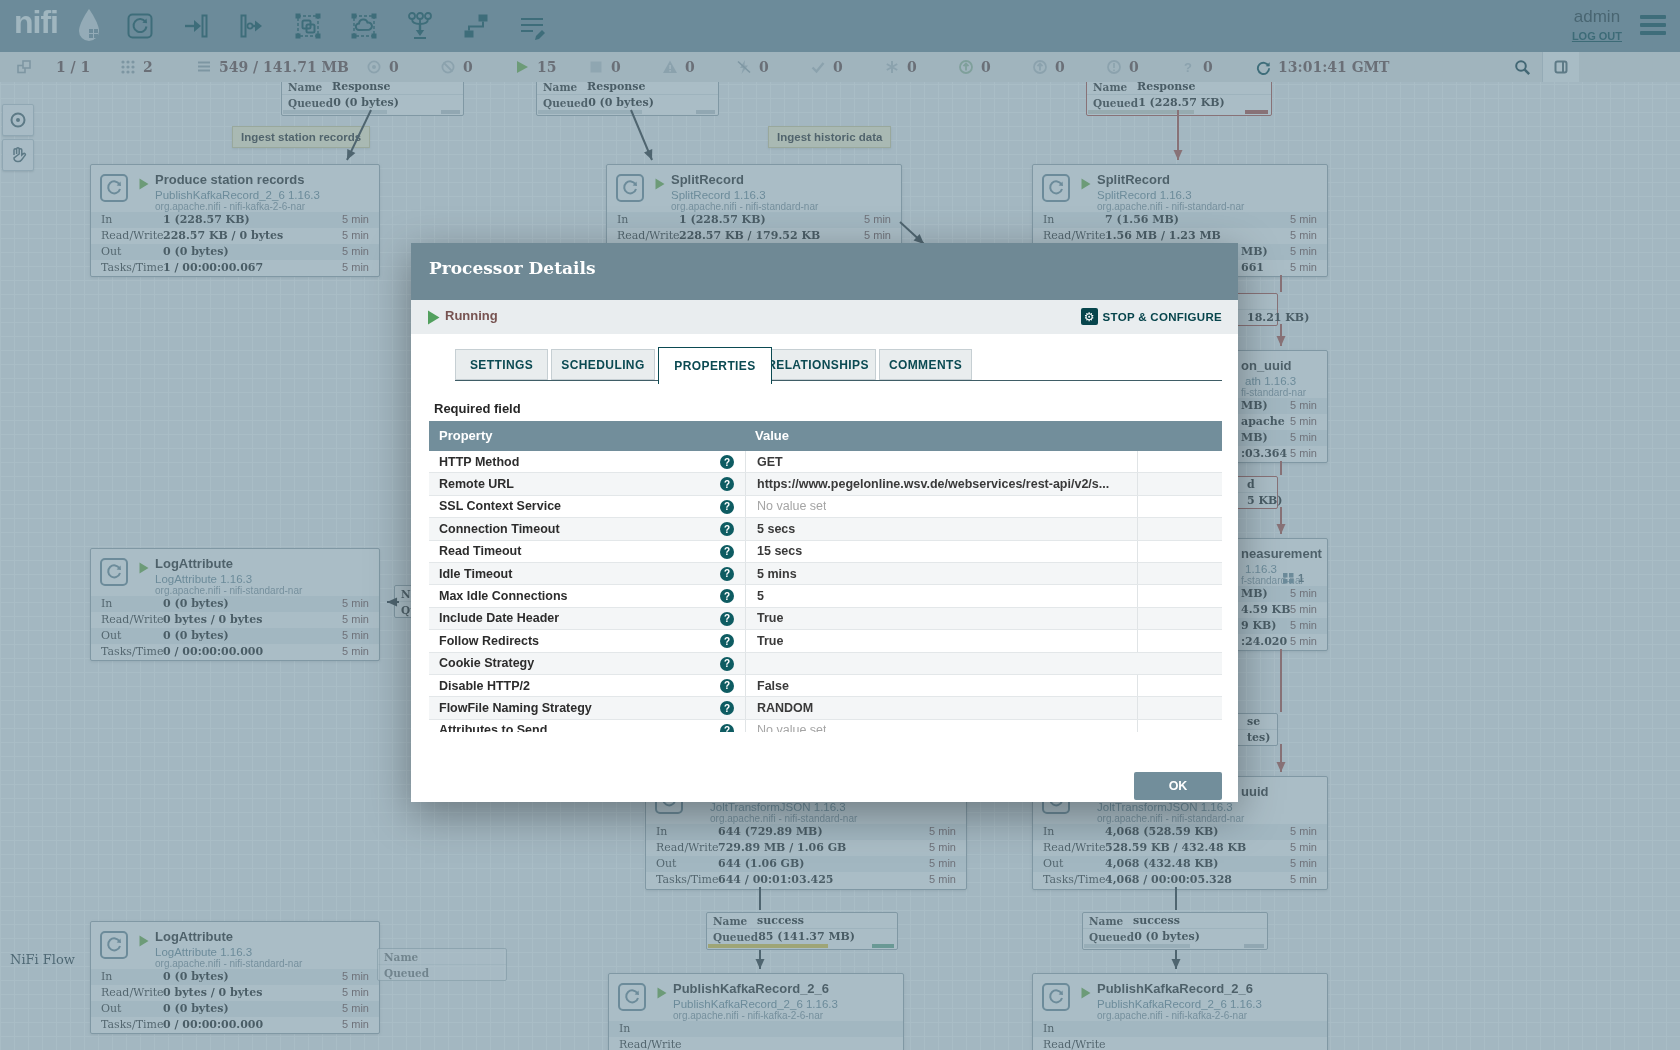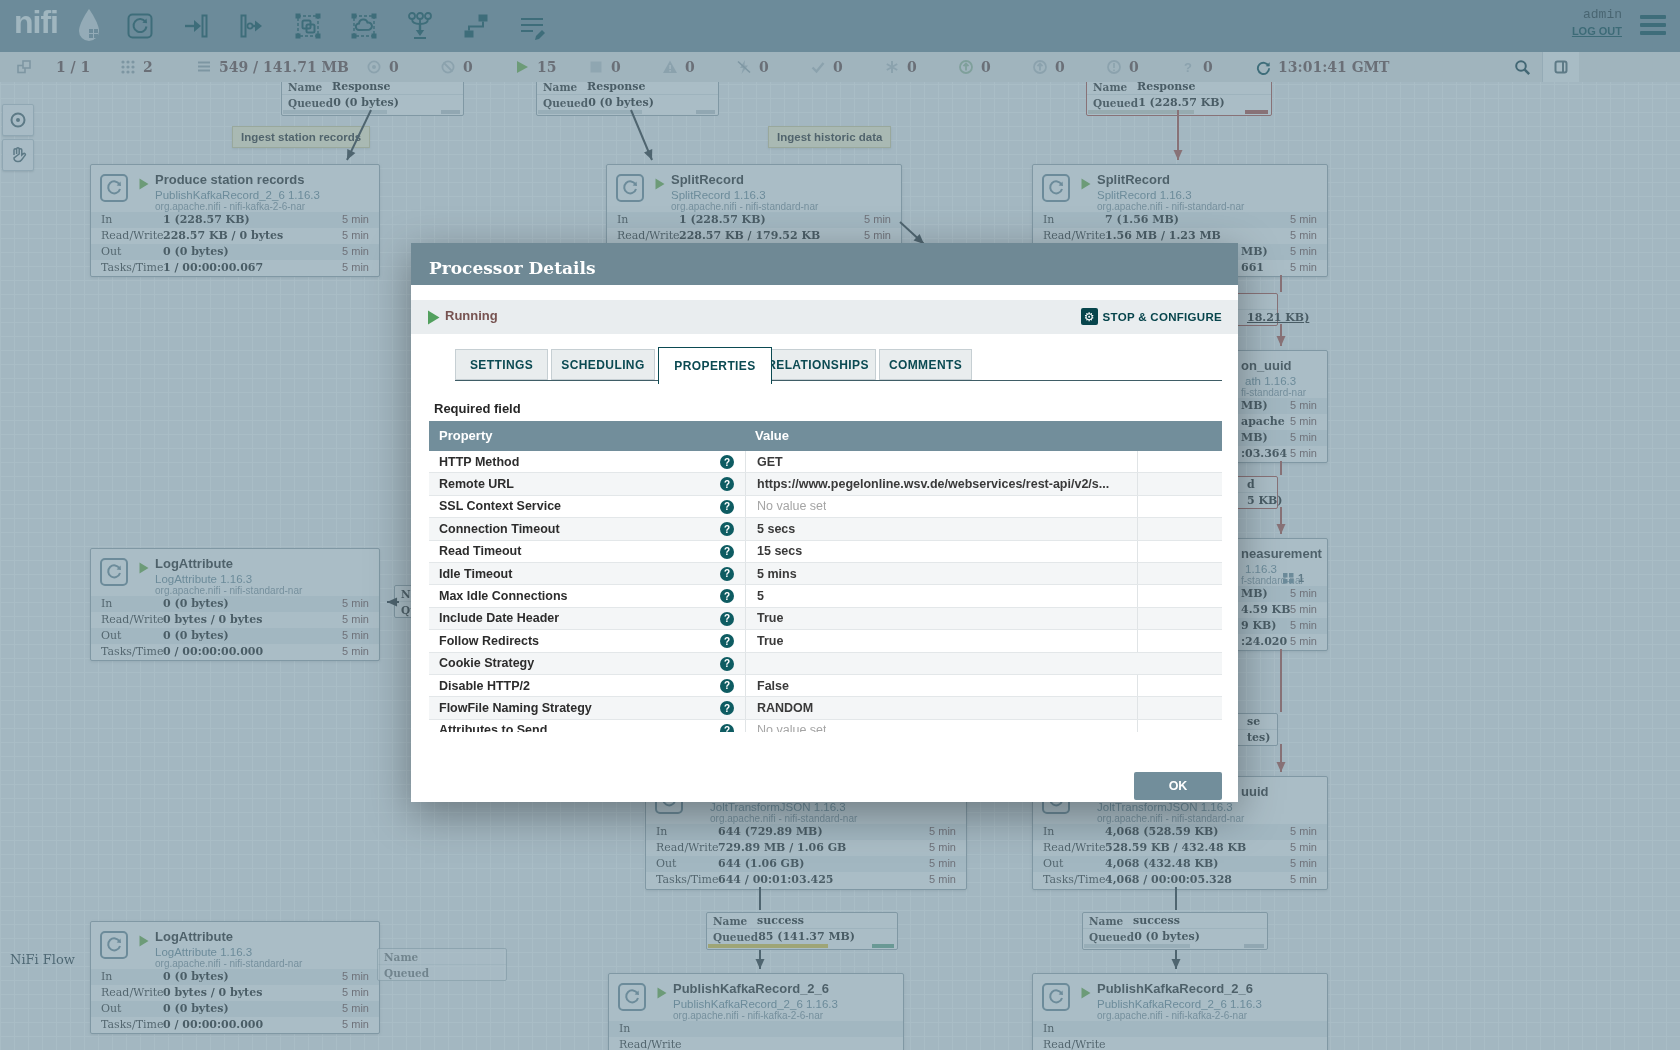--- a/index.html
+++ b/index.html
@@ -35,37 +35,37 @@
   .float-btn{position:absolute;left:2px;width:30px;height:30px;background:#fafbfc;border:1px solid #c3ced4;
              border-radius:2px;box-shadow:0 1px 2px rgba(0,0,0,.15);display:flex;align-items:center;justify-content:center;z-index:5;}
   .breadcrumb{position:absolute;left:10px;top:952px;font-family:"DejaVu Serif",serif;font-size:13px;color:#2f3e45;z-index:5;}
   
   .topbar{position:absolute;left:0;top:0;width:1680px;height:52px;background:#728e9b;z-index:20;}
   .logo{position:absolute;left:14px;top:4px;font-size:32px;font-weight:bold;letter-spacing:-1px;color:#e8eef0;}
   .logo-drop{position:absolute;left:76px;top:7px;}
   .tools{position:absolute;left:124px;top:10px;display:flex;gap:24px;}
   .tool{width:32px;height:32px;display:flex;align-items:center;justify-content:center;}
   .userbox{position:absolute;right:58px;top:7px;text-align:right;}
-  .user{font-family:Liberation Mono, monospace;font-size:13px;color:#22373f;}
+  .user{font-family:Liberation Sans, sans-serif;font-size:17px;color:#22373f;text-align:center;}
   .logout{font-size:11px;font-weight:bold;color:#07454c;text-decoration:underline;margin-top:3px;cursor:pointer;}
   .burger{position:absolute;right:14px;top:15px;width:26px;cursor:pointer;}
   .burger div{height:4px;background:#0b4a52;border-radius:1px;margin-bottom:4px;}
   .statusbar{position:absolute;left:0;top:52px;width:1680px;height:30px;background:#e8eaeb;z-index:20;
              font-family:"DejaVu Serif",serif;font-size:14px;font-weight:bold;color:#6e4f4c;}
   .stat{position:absolute;top:0;height:30px;display:flex;align-items:center;gap:7px;}
   .states{position:absolute;left:366px;top:0;height:30px;display:flex;}
   .stateitem{width:74px;height:30px;display:flex;align-items:center;gap:7px;}
   .clock{position:absolute;left:1256px;top:0;height:30px;display:flex;align-items:center;gap:7px;}
   .sb-btn{position:absolute;top:0;height:30px;display:flex;align-items:center;justify-content:center;cursor:pointer;}
   .panel-btn{left:1542px;width:36px;background:#fbfcfd;border-left:1px solid #d0d7da;}
   
   .glass{position:absolute;inset:0;background:rgba(104,138,153,0.56);z-index:50;}
   .modal{position:absolute;left:411px;top:243px;width:827px;height:559px;z-index:100;
          background:#fff;box-shadow:0 12px 40px rgba(0,0,0,.35);}
-  .m-head{position:absolute;left:0;top:0;right:0;height:42px;background:#6f8995;}
+  .m-head{position:absolute;left:0;top:0;right:0;height:57px;background:#6f8995;}
   .m-title{position:absolute;left:18px;top:15px;font-family:"DejaVu Serif",serif;font-size:17px;font-weight:bold;color:#fff;}
   .m-state{position:absolute;left:0;top:57px;right:0;height:34px;background:#e9edef;padding-left:40px;}
   .m-run{position:absolute;left:34px;top:8px;font-size:13px;font-weight:bold;color:#775351;}
   .m-play{position:absolute;left:16px;top:10px;}
   .m-action{position:absolute;right:16px;top:8px;display:flex;align-items:center;gap:5px;cursor:pointer;}
   .m-action .gear{width:17px;height:17px;border-radius:2px;background:#07454c;color:#fff;font-size:12px;
                   display:flex;align-items:center;justify-content:center;}
   .m-action .lbl{font-size:11.5px;font-weight:bold;color:#07454c;letter-spacing:.3px;}
   .tabs{position:absolute;left:0;top:0;}
   .tab{position:absolute;box-sizing:border-box;background:#e9edee;border:1px solid #c6cfd3;height:31px;top:106px;
@@ -591,21 +591,21 @@
           <div class="crow">
             <div class="cl">Queued</div>
             <div class="cv"></div>
           </div>
         </div>
         <div class="clabel red" style="left: 1160px; top: 293px; width: 116px;">
           <div class="crow">
             <div class="cv" style="margin-left: 80px;"></div>
           </div>
           <div class="crow">
-            <div class="cv" style="margin-left: 80px; text-decoration: underline;">18.21 KB)</div>
+            <div class="cv" style="margin-left: 80px;">18.21 KB)</div>
           </div>
         </div>
         <div class="clabel red" style="left: 1160px; top: 476px; width: 116px;">
           <div class="crow">
             <div class="cv" style="margin-left: 80px;">d</div>
           </div>
           <div class="crow">
             <div class="cv" style="margin-left: 80px;">5 KB)</div>
           </div>
         </div>

